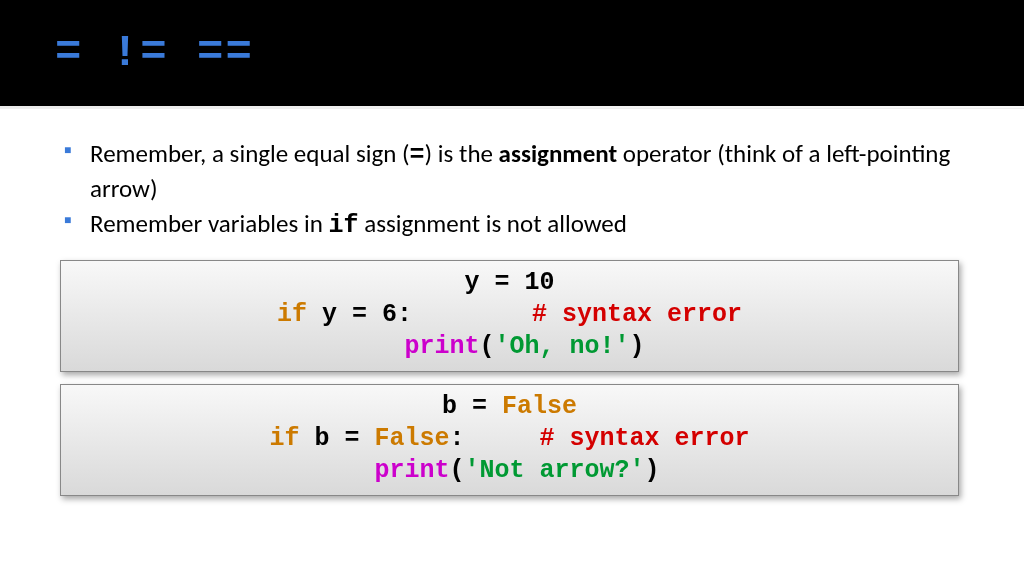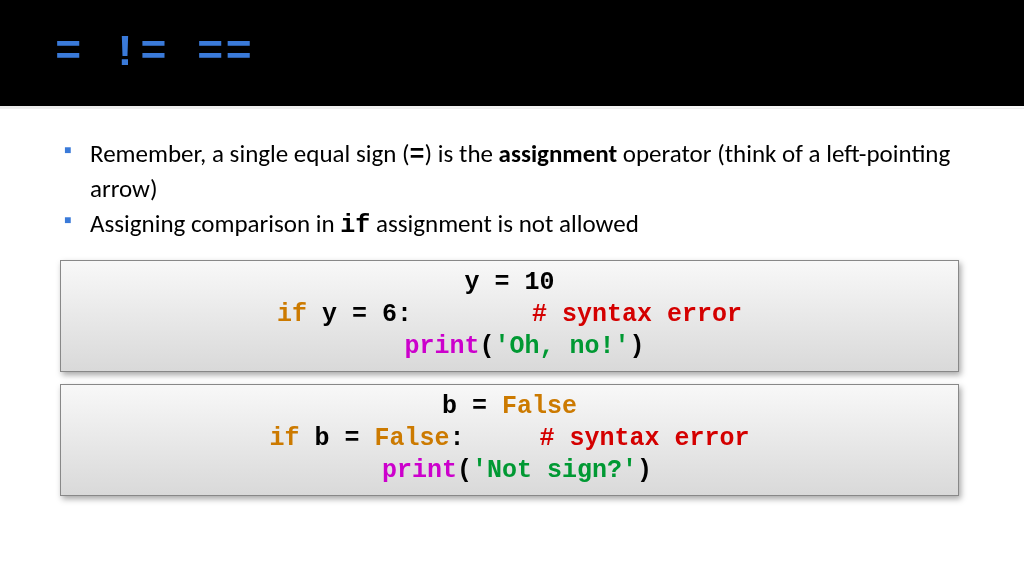--- a/index.html
+++ b/index.html
@@ -78,24 +78,24 @@
 
 <div class="header">
   <div class="title">= != ==</div>
 </div>
 <div class="divider"></div>
 
 <div class="content">
 
   <ul class="bullets">
     <li><span>Remember, a single equal sign (</span><span class="mono-inline">=</span><span>) is the </span><span class="bold">assignment</span><span> operator (think of a left-pointing arrow)</span></li>
-    <li><span>Assigning comparison in </span><span class="mono-inline">if</span><span> assignment is not allowed</span></li>
+    <li><span>Remember variables in </span><span class="mono-inline">if</span><span> assignment is not allowed</span></li>
   </ul>
 
   <div class="code-box"><span class="c-txt">y = 10</span>
 <span class="c-kw">if</span><span class="c-txt"> y = 6:        </span><span class="c-err"># syntax error</span>
 <span>  </span><span class="c-fn">print</span><span class="c-txt">(</span><span class="c-str">'Oh, no!'</span><span class="c-txt">)</span></div>
 
   <div class="code-box"><span class="c-txt">b = </span><span class="c-kw">False</span>
 <span class="c-kw">if</span><span class="c-txt"> b = </span><span class="c-kw">False</span><span class="c-txt">:     </span><span class="c-err"># syntax error</span>
-<span> </span><span class="c-fn">print</span><span class="c-txt">(</span><span class="c-str">'Not sign?'</span><span class="c-txt">)</span></div>
+<span> </span><span class="c-fn">print</span><span class="c-txt">(</span><span class="c-str">'Not arrow?'</span><span class="c-txt">)</span></div>
 
 </div>
 
 </body></html>

